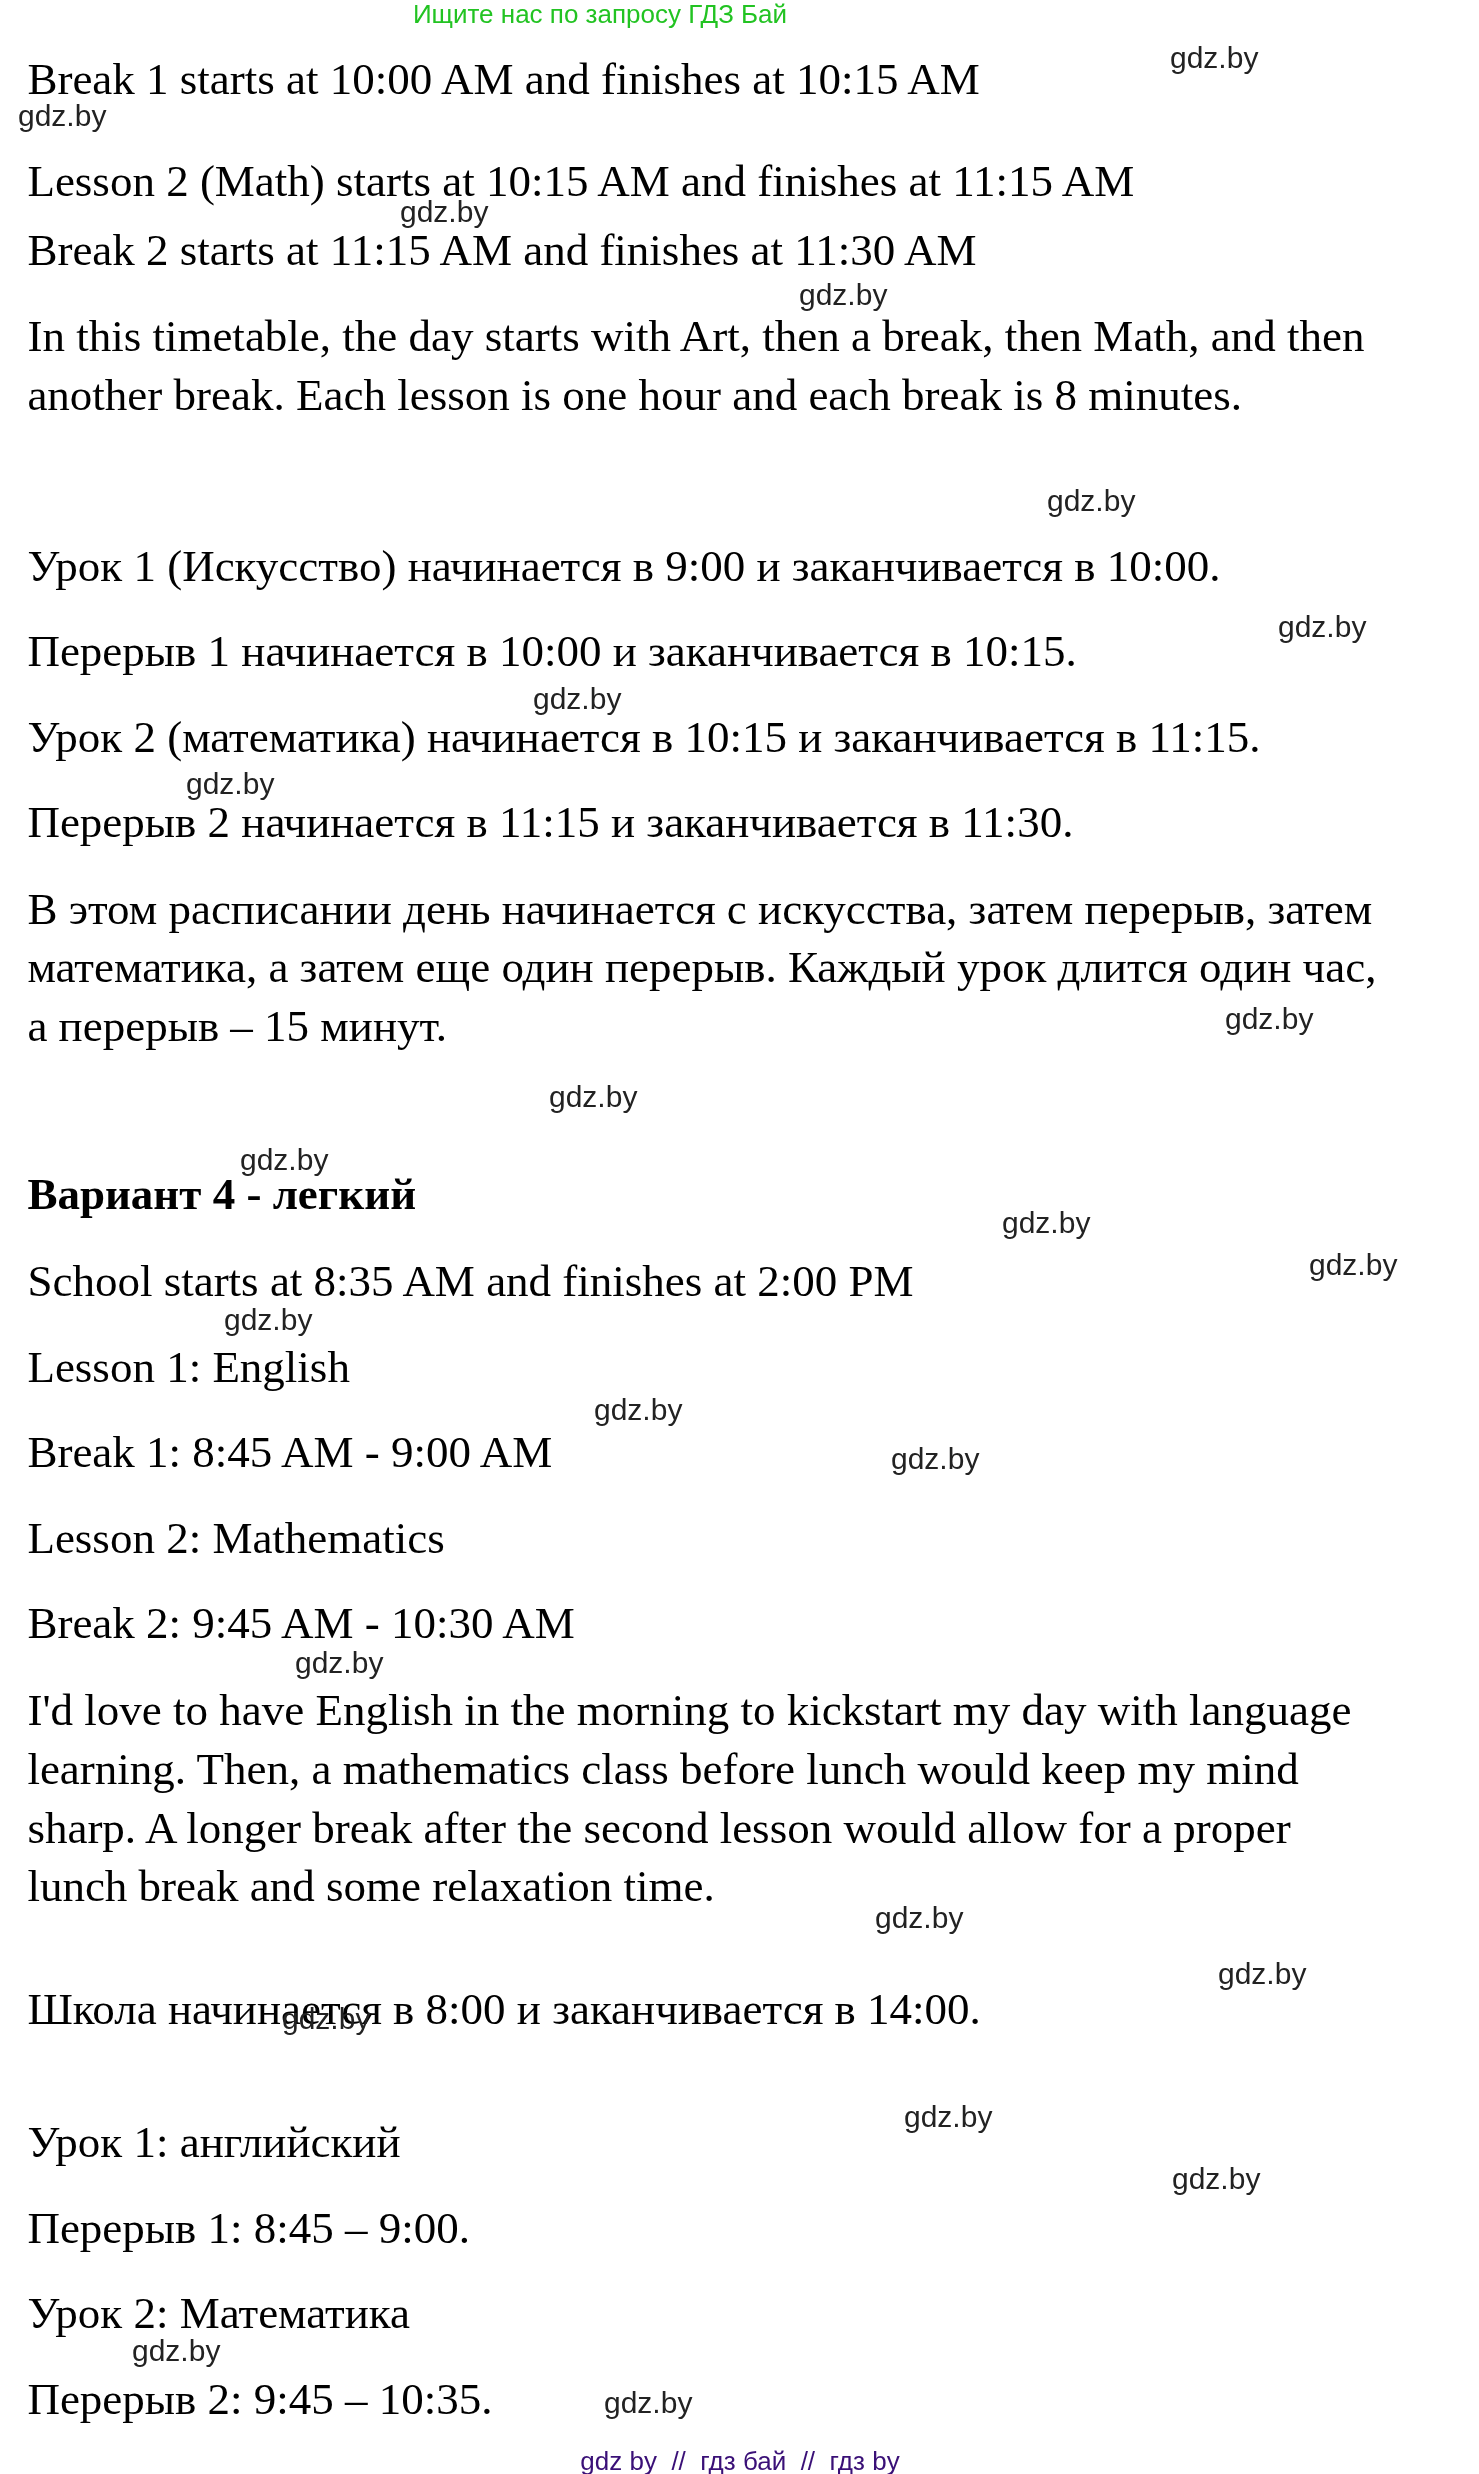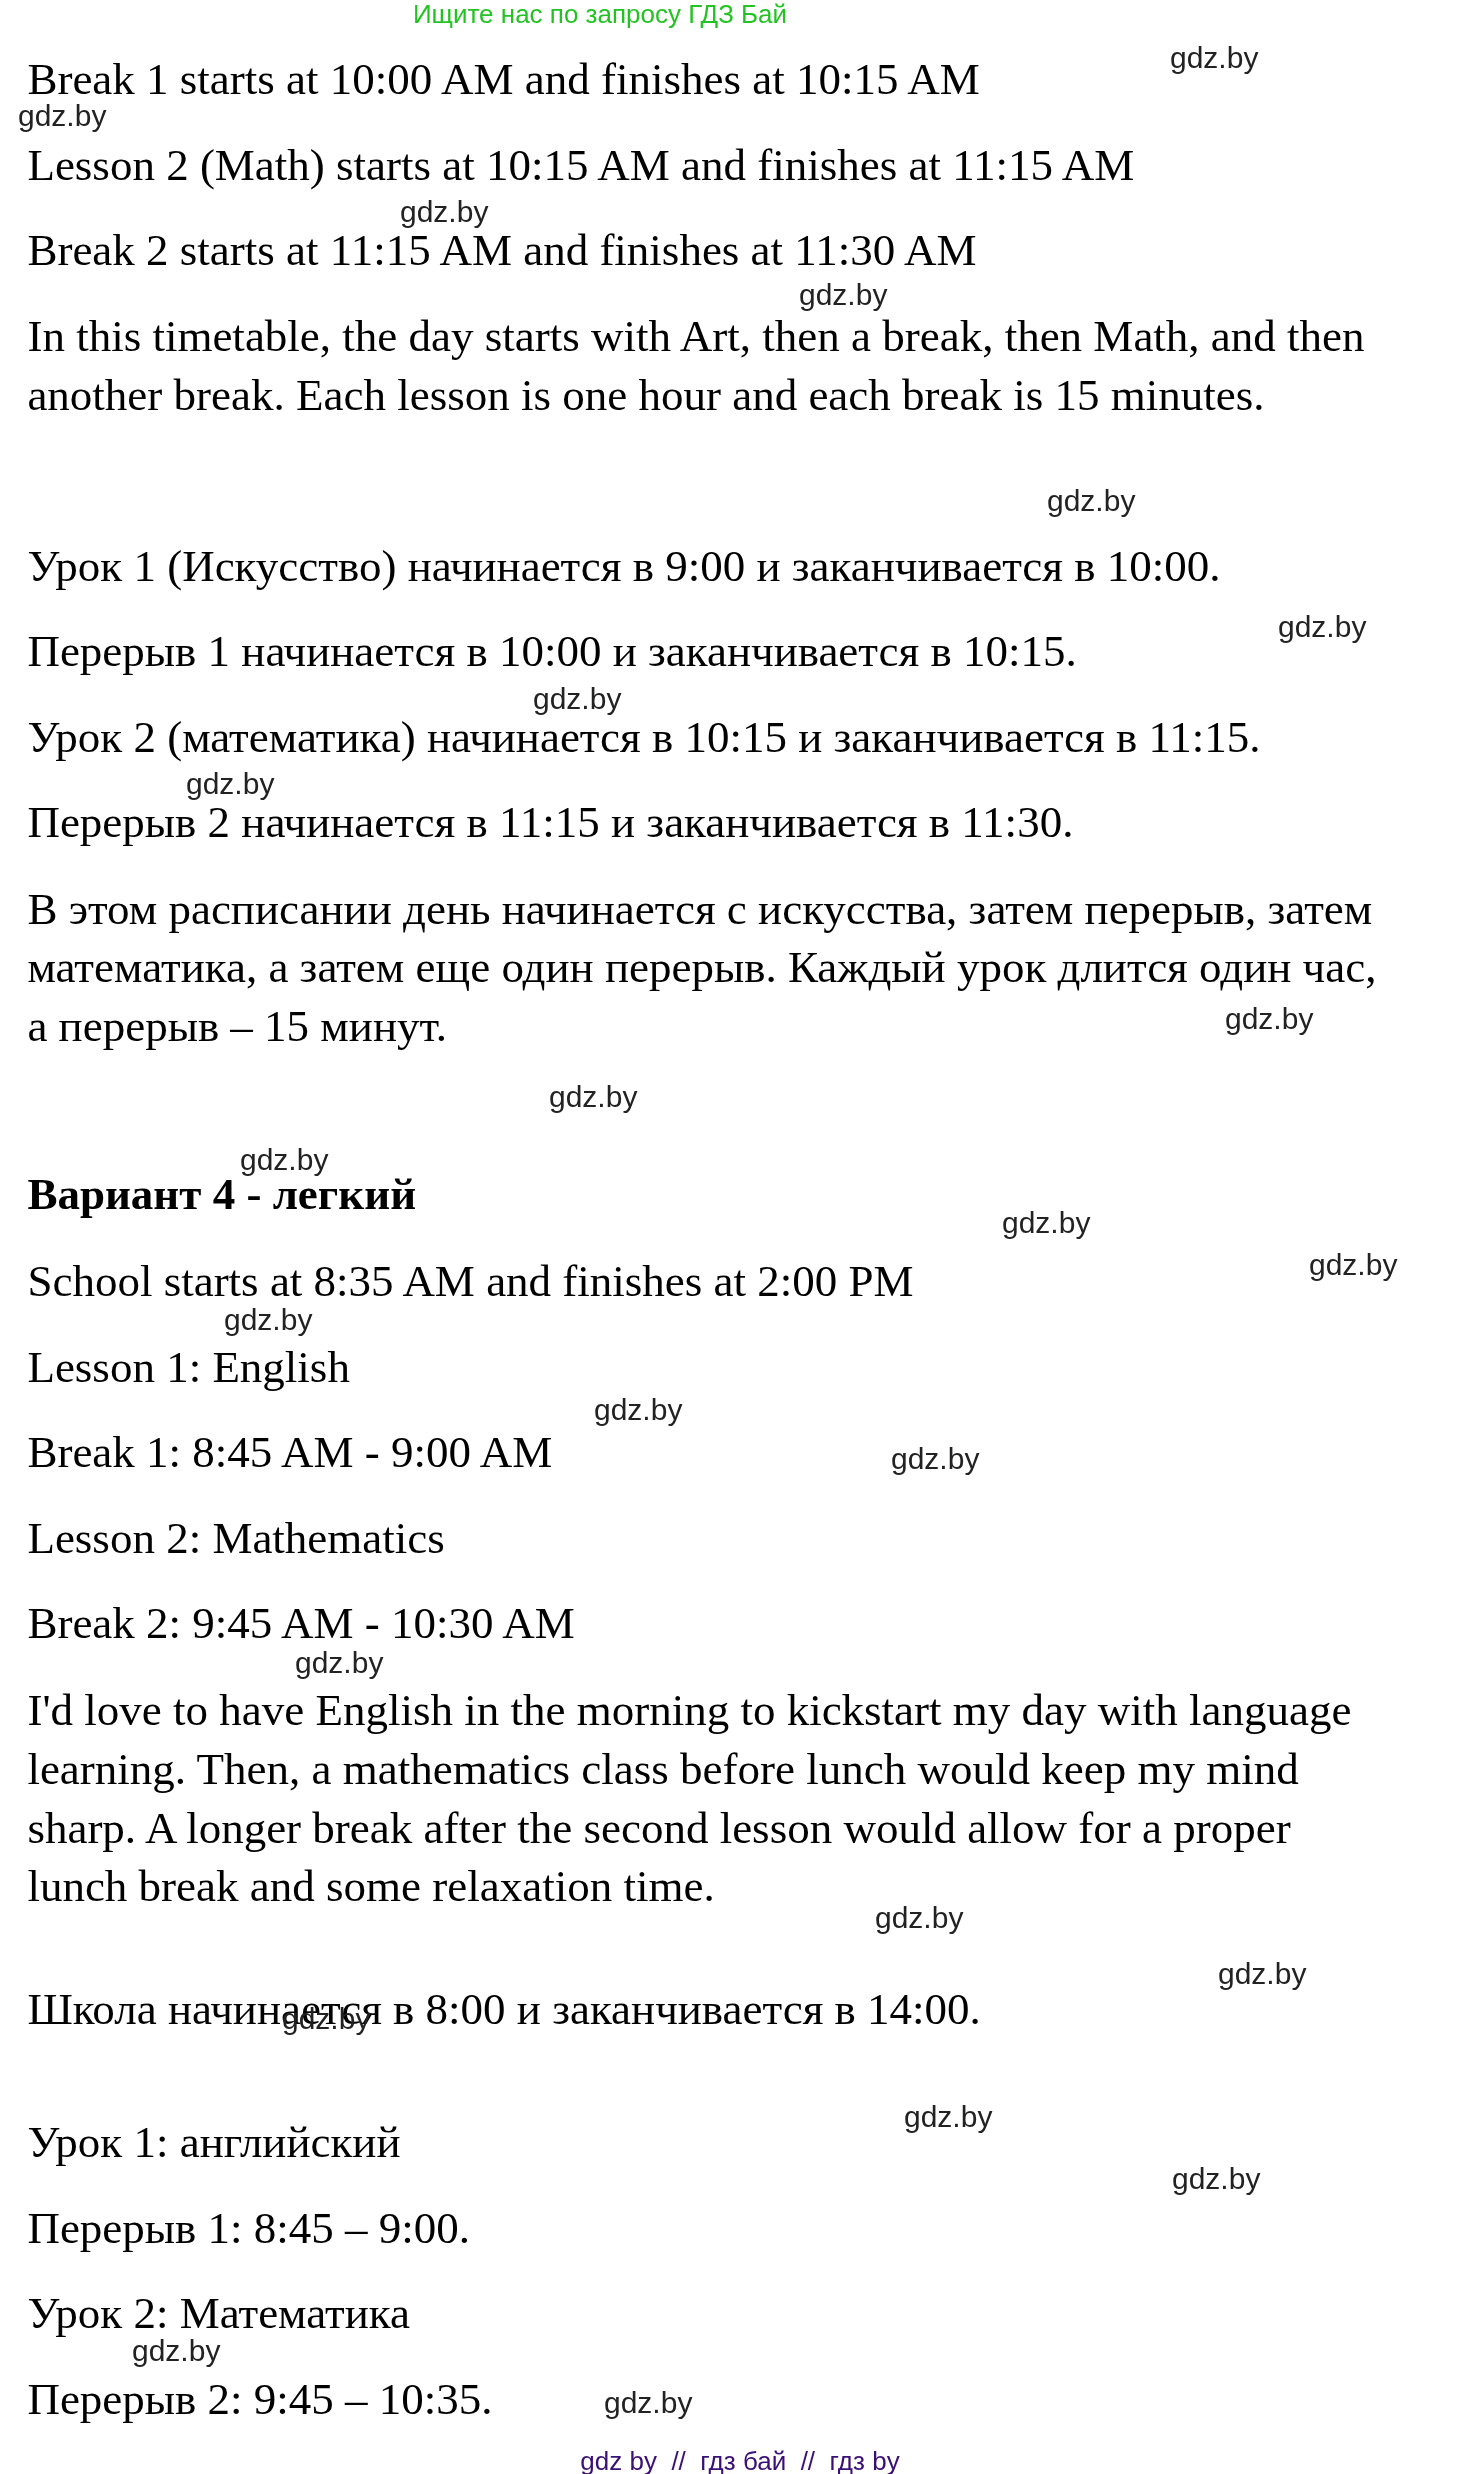--- a/index.html
+++ b/index.html
@@ -15,24 +15,24 @@
   .h { font-weight:bold; }
   .wm { position:absolute; font-family:"Liberation Sans", sans-serif; font-size:30px;
         line-height:26px; color:#222; white-space:nowrap; }
 </style>
 </head>
 <body>
 
 <div class="hdr">Ищите нас по запросу ГДЗ Бай</div>
 
 <div class="ln" style="top:50px">Break 1 starts at 10:00 AM and finishes at 10:15 AM</div>
-<div class="ln" style="top:136px">Lesson 2 (Math) starts at 10:15 AM and finishes at 11:15 AM</div>
+<div class="ln" style="top:152px">Lesson 2 (Math) starts at 10:15 AM and finishes at 11:15 AM</div>
 <div class="ln" style="top:221px">Break 2 starts at 11:15 AM and finishes at 11:30 AM</div>
 <div class="ln" style="top:307px">In this timetable, the day starts with Art, then a break, then Math, and then</div>
-<div class="ln" style="top:366px">another break. Each lesson is one hour and each break is 15 minutes.</div>
+<div class="ln" style="top:366px">another break. Each lesson is one hour and each break is 8 minutes.</div>
 
 <div class="ln" style="top:537px">Урок 1 (Искусство) начинается в 9:00 и заканчивается в 10:00.</div>
 <div class="ln" style="top:622px">Перерыв 1 начинается в 10:00 и заканчивается в 10:15.</div>
 <div class="ln" style="top:708px">Урок 2 (математика) начинается в 10:15 и заканчивается в 11:15.</div>
 <div class="ln" style="top:793px">Перерыв 2 начинается в 11:15 и заканчивается в 11:30.</div>
 <div class="ln" style="top:880px">В этом расписании день начинается с искусства, затем перерыв, затем</div>
 <div class="ln" style="top:938px">математика, а затем еще один перерыв. Каждый урок длится один час,</div>
 <div class="ln" style="top:997px">а перерыв – 15 минут.</div>
 
 <div class="ln h" style="top:1165px">Вариант 4 - легкий</div>

